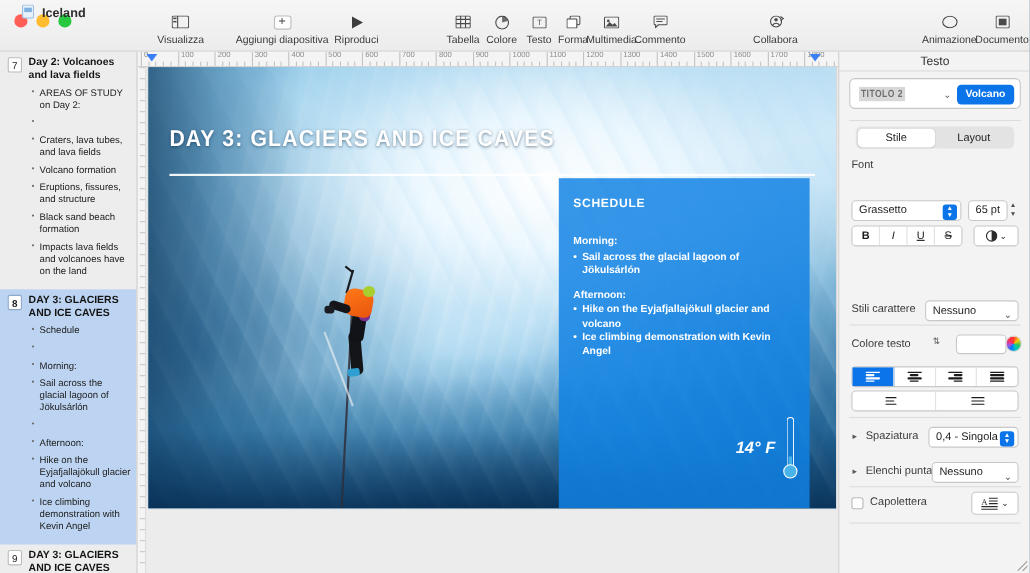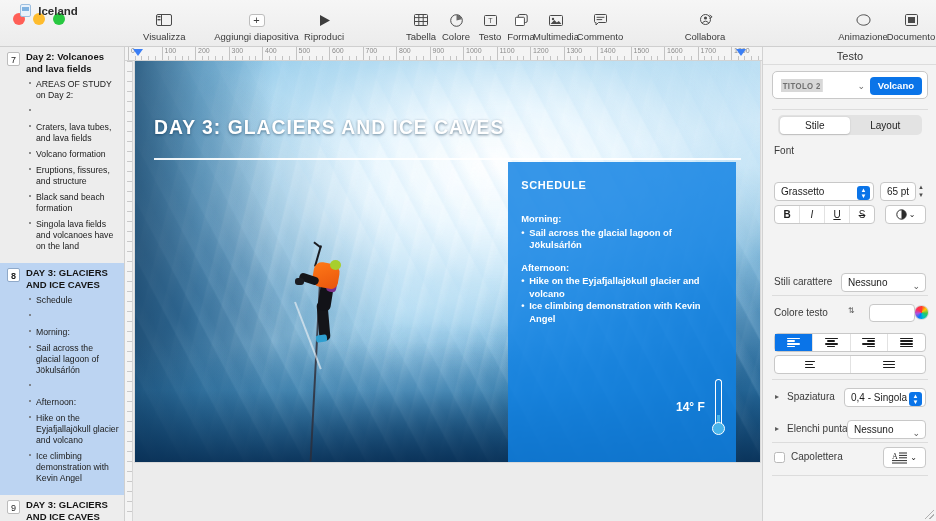--- a/index.html
+++ b/index.html
@@ -212,21 +212,21 @@
     line-height:12.5px;
   }
   .sb-li {
     position:relative; font-size:9.4px; font-weight:bold; color:#fff;
     line-height:12.5px; padding-left:8px; margin-bottom:0px;
   }
   .sb-li .d { position:absolute; left:0; top:0; }
   .sb-gap { height:10px; }
 
   .thermo-wrap { position:absolute; right:5%; bottom:9%; display:flex; align-items:center; gap:7px; }
-  .thermo-temp { font-size:12px; font-weight:bold; color:#ffffff; }
+  .thermo-temp { font-size:15px; font-weight:bold; color:#ffffff;font-style:italic; }
   .thermo {
     position:relative; width:13px; height:56px;
   }
   .th-tube {
     position:absolute; left:3px; top:0; width:7px; height:46px;
     border:1.6px solid #fff; border-radius:4px 4px 0 0; border-bottom:none;
   }
   .th-bulb {
     position:absolute; left:0px; bottom:0; width:13px; height:13px;
     border:1.6px solid #fff; border-radius:50%; background:#49b4ea;
@@ -646,21 +646,21 @@
       <div class="slide-group">
         <div class="sg-num">7</div>
         <div class="sg-title">Day 2: Volcanoes and lava fields</div>
         <div class="sg-items">
           <div class="sg-item"><span class="bul"></span><span>AREAS OF STUDY on Day 2:</span></div>
           <div class="sg-item"><span class="bul"></span><span></span></div>
           <div class="sg-item"><span class="bul"></span><span>Craters, lava tubes, and lava fields</span></div>
           <div class="sg-item"><span class="bul"></span><span>Volcano formation</span></div>
           <div class="sg-item"><span class="bul"></span><span>Eruptions, fissures, and structure</span></div>
           <div class="sg-item"><span class="bul"></span><span>Black sand beach formation</span></div>
-          <div class="sg-item"><span class="bul"></span><span>Singola lava fields and volcanoes have on the land</span></div>
+          <div class="sg-item"><span class="bul"></span><span>Impacts lava fields and volcanoes have on the land</span></div>
         </div>
       </div>
       <div class="slide-group active">
         <div class="sg-num">8</div>
         <div class="sg-title">DAY 3: GLACIERS AND ICE CAVES</div>
         <div class="sg-items">
           <div class="sg-item"><span class="bul"></span><span>Schedule</span></div>
           <div class="sg-item"><span class="bul"></span><span></span></div>
           <div class="sg-item"><span class="bul"></span><span>Morning:</span></div>
           <div class="sg-item"><span class="bul"></span><span>Sail across the glacial lagoon of Jökulsárlón</span></div>

